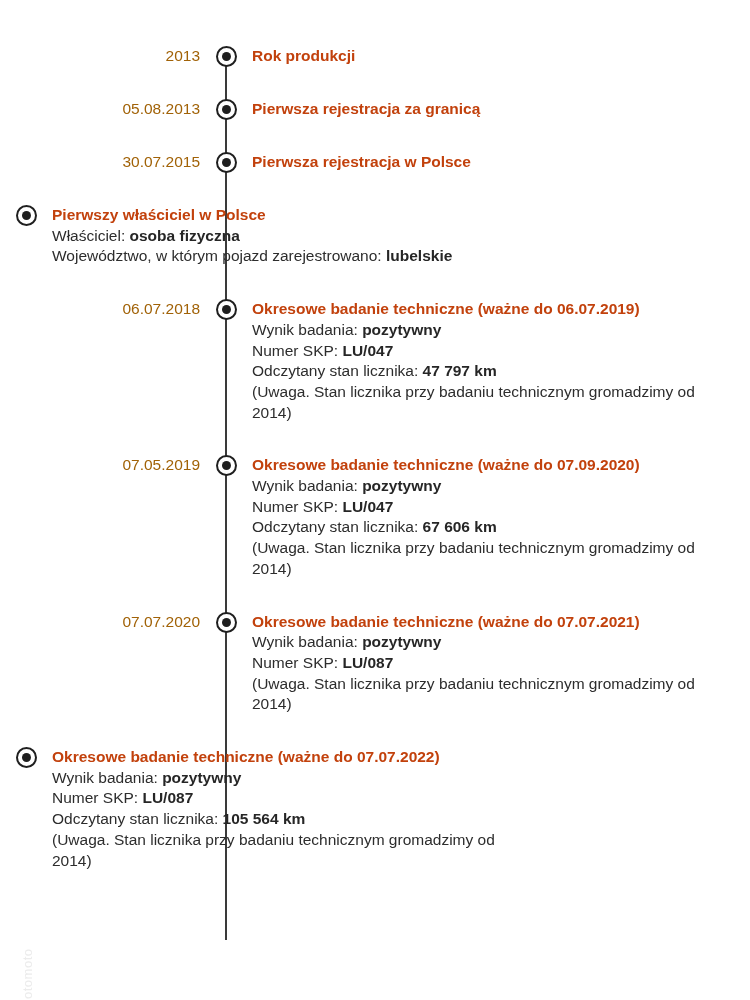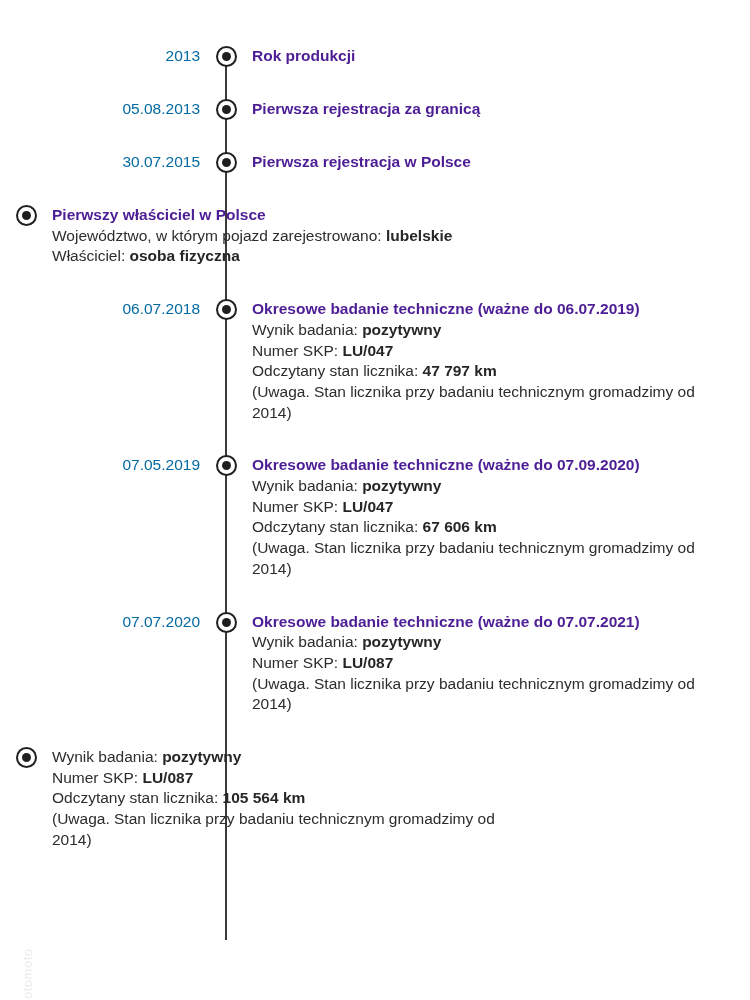--- a/index.html
+++ b/index.html
@@ -30,21 +30,21 @@
   }
   .entry {
     display: flex;
     align-items: flex-start;
     margin-bottom: 32px;
   }
   .date {
     width: 200px;
     flex: 0 0 200px;
     text-align: right;
-    color: #0369a1;
+    color: #a16207;
     white-space: nowrap;
   }
   .marker-col {
     width: 52px;
     flex: 0 0 52px;
     display: flex;
     justify-content: center;
   }
   .marker {
     box-sizing: border-box;
@@ -60,21 +60,21 @@
   .marker .dot {
     width: 9px;
     height: 9px;
     border-radius: 50%;
     background: #1f1f1f;
   }
   .content {
     width: 445px;
     flex: 0 0 445px;
   }
-  .title { font-weight: 700; color: #4c1d95; }
+  .title { font-weight: 700; color: #c2410c; }
   .line b { font-weight: 700; color: #262626; }
   .watermark {
     position: absolute;
     left: 18px;
     top: 999px;
     transform: rotate(-90deg);
     transform-origin: 0 0;
     color: #ececec;
     font-size: 13px;
     letter-spacing: 0.5px;
@@ -127,22 +127,22 @@
   </div>
 
   <div class="entry">
     <div class="marker-col">
       <span class="marker">
         <span class="dot"></span>
       </span>
     </div>
     <div class="content">
       <div class="title">Pierwszy właściciel w Polsce</div>
-    <div class="line"><span>Województwo, w którym pojazd zarejestrowano: </span><b>lubelskie</b></div>
-          <div class="line"><span>Właściciel: </span><b>osoba fizyczna</b></div>
+    <div class="line"><span>Właściciel: </span><b>osoba fizyczna</b></div>
+          <div class="line"><span>Województwo, w którym pojazd zarejestrowano: </span><b>lubelskie</b></div>
         </div>
   </div>
 
   <div class="entry">
     <div class="date">06.07.2018</div>
     <div class="marker-col">
       <span class="marker">
         <span class="dot"></span>
       </span>
     </div>
@@ -186,20 +186,21 @@
         </div>
   </div>
 
   <div class="entry">
     <div class="marker-col">
       <span class="marker">
         <span class="dot"></span>
       </span>
     </div>
     <div class="content">
+      <div class="title">Okresowe badanie techniczne (ważne do 07.07.2022)</div>
     <div class="line"><span>Wynik badania: </span><b>pozytywny</b></div>
           <div class="line"><span>Numer SKP: </span><b>LU/087</b></div>
           <div class="line"><span>Odczytany stan licznika: </span><b>105 564 km</b></div>
           <div class="line note">(Uwaga. Stan licznika przy badaniu technicznym gromadzimy od 2014)</div>
         </div>
   </div>
 </div>
 </div>
 
 </body></html>

